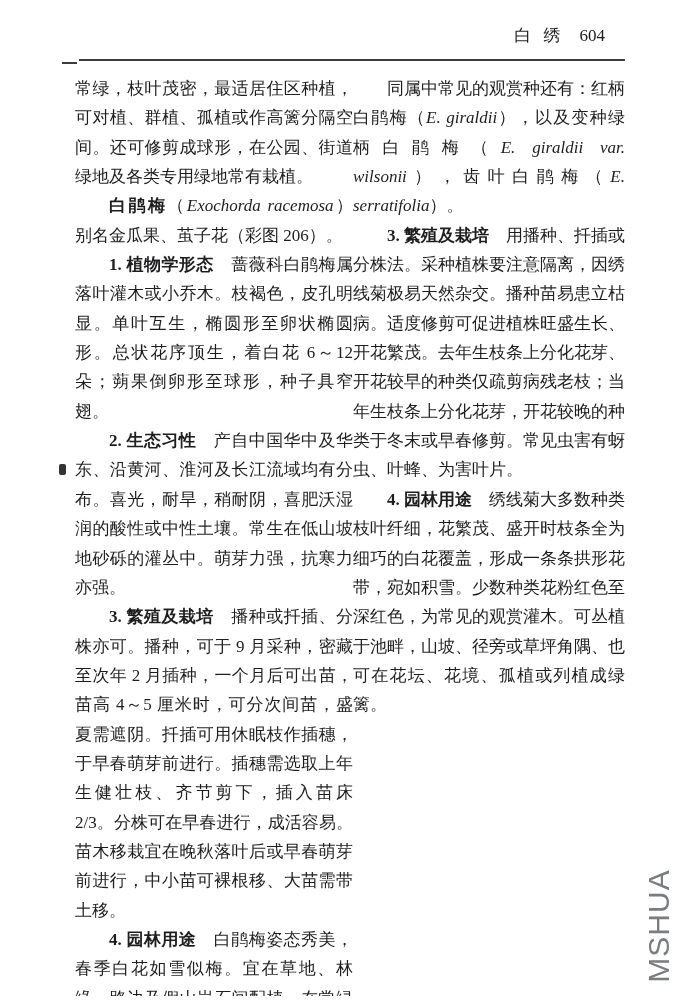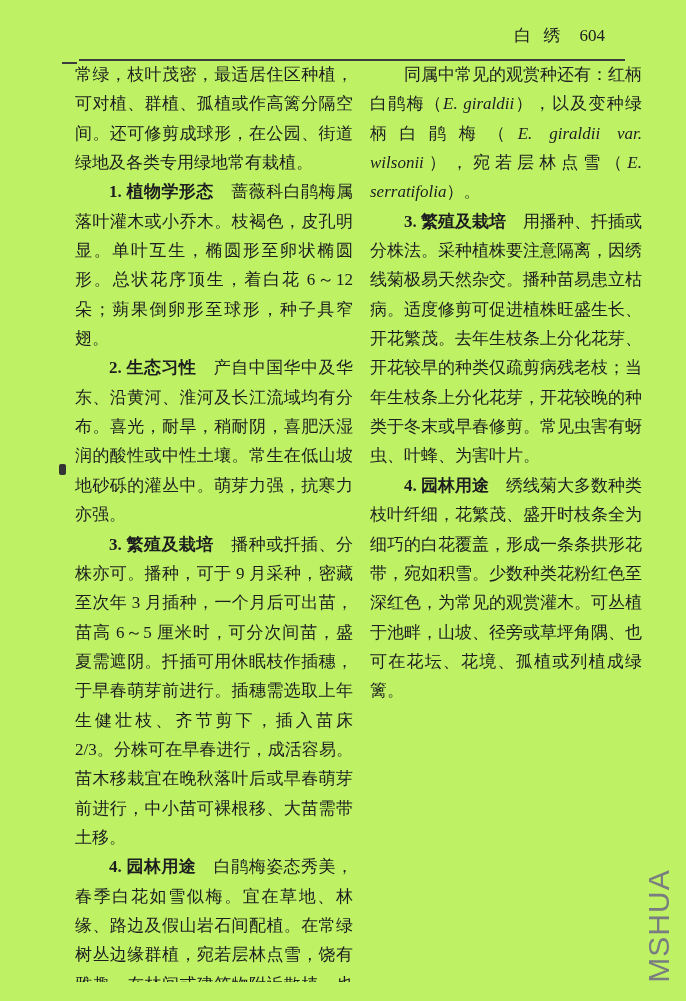--- a/index.html
+++ b/index.html
@@ -1,36 +1,36 @@
 <!DOCTYPE html>
 <html><head>
 <meta charset="utf-8">
 <style>
   html,body{margin:0;padding:0;background:#e9e9e7;}
   .page{
     position:relative;
     width:686px;height:1001px;
-    background:#bef264;
+    background:#ffffff;
     font-family:"Liberation Serif","DejaVu Serif",serif;
     color:#1d1d1f;
     overflow:hidden;
     box-shadow:0 0 4px rgba(0,0,0,.15);
   }
   
   .header{
     position:absolute;top:24px;right:81px;
     font-size:17px;display:flex;gap:15px;align-items:baseline;
   }
   .header .title{letter-spacing:4px;}
   .rule{position:absolute;left:79px;top:59px;width:546px;height:2px;background:#3c3c3c;}
   .rule-dash{position:absolute;left:62px;top:62px;width:15px;height:2px;background:#3c3c3c;}
   
   .columns{
-    position:absolute;left:75px;top:60px;width:567px;height:922px;
-    display:flex;gap:17px;overflow:hidden;
+    position:absolute;left:75px;top:74px;width:567px;height:922px;
+    display:flex;overflow:hidden;
   }
   .col{font-size:17px;line-height:29.35px;text-align:justify;}
   .col-left{width:278px;}
   .col-right{width:272px;}
   p.para{margin:0;padding:0;}
   p.indent{text-indent:2em;}
   .run-bold{font-weight:bold;font-style:normal;}
   .run-italic{font-style:italic;}
   
   .watermark{
@@ -56,28 +56,29 @@
     <span class="pagenum">604</span>
   </div>
   <div class="rule"></div>
   <div class="rule-dash"></div>
   <div class="artifact"></div>
 
   <div class="columns">
 
     <div class="col col-left">
       <p class="para"><span>常绿，枝叶茂密，最适居住区种植，可对植、群植、孤植或作高篱分隔空间。还可修剪成球形，在公园、街道绿地及各类专用绿地常有栽植。</span></p>
+      <p class="para indent"><span class="run-bold">白鹃梅</span><span>（</span><span class="run-italic">Exochorda racemosa</span><span>）　别名金瓜果、茧子花（彩图 206）。</span></p>
       <p class="para indent"><span class="run-bold">1. 植物学形态</span><span>　蔷薇科白鹃梅属落叶灌木或小乔木。枝褐色，皮孔明显。单叶互生，椭圆形至卵状椭圆形。总状花序顶生，着白花 6～12 朵；蒴果倒卵形至球形，种子具窄翅。</span></p>
       <p class="para indent"><span class="run-bold">2. 生态习性</span><span>　产自中国华中及华东、沿黄河、淮河及长江流域均有分布。喜光，耐旱，稍耐阴，喜肥沃湿润的酸性或中性土壤。常生在低山坡地砂砾的灌丛中。萌芽力强，抗寒力亦强。</span></p>
-      <p class="para indent"><span class="run-bold">3. 繁殖及栽培</span><span>　播种或扦插、分株亦可。播种，可于 9 月采种，密藏至次年 3 月插种，一个月后可出苗，苗高 6～5 厘米时，可分次间苗，盛夏需遮阴。扦插可用休眠枝作插穗，于早春萌芽前进行。插穗需选取上年生健壮枝、齐节剪下，插入苗床 2/3。分株可在早春进行，成活容易。苗木移栽宜在晚秋落叶后或早春萌芽前进行，中小苗可裸根移、大苗需带土移。</span></p>
+      <p class="para indent"><span class="run-bold">3. 繁殖及栽培</span><span>　播种或扦插、分株亦可。播种，可于 9 月采种，密藏至次年 2 月插种，一个月后可出苗，苗高 4～5 厘米时，可分次间苗，盛夏需遮阴。扦插可用休眠枝作插穗，于早春萌芽前进行。插穗需选取上年生健壮枝、齐节剪下，插入苗床 2/3。分株可在早春进行，成活容易。苗木移栽宜在晚秋落叶后或早春萌芽前进行，中小苗可裸根移、大苗需带土移。</span></p>
       <p class="para indent"><span class="run-bold">4. 园林用途</span><span>　白鹃梅姿态秀美，春季白花如雪似梅。宜在草地、林缘、路边及假山岩石间配植。在常绿树丛边缘群植，宛若层林点雪，饶有雅趣。在林间或建筑物附近散植，也极适宜。其老树古桩，又是制作树桩盆景的优良素材。</span></p>
     </div>
 
     <div class="col col-right">
-      <p class="para indent"><span>同属中常见的观赏种还有：红柄白鹃梅（</span><span class="run-italic">E. giraldii</span><span>），以及变种绿柄白鹃梅（</span><span class="run-italic">E. giraldii var. wilsonii</span><span>），宛若层林点雪（</span><span class="run-italic">E. serratifolia</span><span>）。</span></p>
+      <p class="para indent"><span>同属中常见的观赏种还有：红柄白鹃梅（</span><span class="run-italic">E. giraldii</span><span>），以及变种绿柄白鹃梅（</span><span class="run-italic">E. giraldii var. wilsonii</span><span>），齿叶白鹃梅（</span><span class="run-italic">E. serratifolia</span><span>）。</span></p>
       <p class="para indent"><span class="run-bold">3. 繁殖及栽培</span><span>　用播种、扦插或分株法。采种植株要注意隔离，因绣线菊极易天然杂交。播种苗易患立枯病。适度修剪可促进植株旺盛生长、开花繁茂。去年生枝条上分化花芽、开花较早的种类仅疏剪病残老枝；当年生枝条上分化花芽，开花较晚的种类于冬末或早春修剪。常见虫害有蚜虫、叶蜂、为害叶片。</span></p>
       <p class="para indent"><span class="run-bold">4. 园林用途</span><span>　绣线菊大多数种类枝叶纤细，花繁茂、盛开时枝条全为细巧的白花覆盖，形成一条条拱形花带，宛如积雪。少数种类花粉红色至深红色，为常见的观赏灌木。可丛植于池畔，山坡、径旁或草坪角隅、也可在花坛、花境、孤植或列植成绿篱。</span></p>
 
     </div>
 
   </div>
 
   <div class="watermark">MSHUA</div>
 
 </div>

